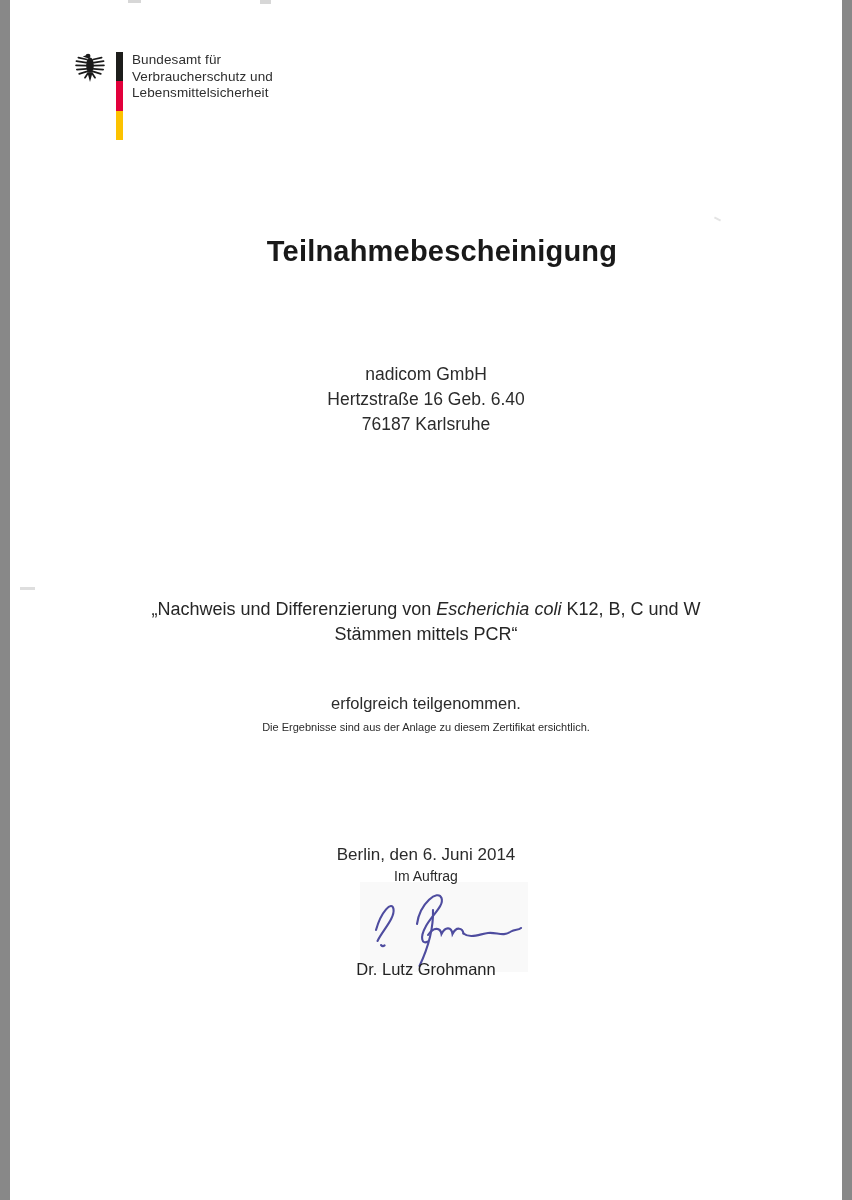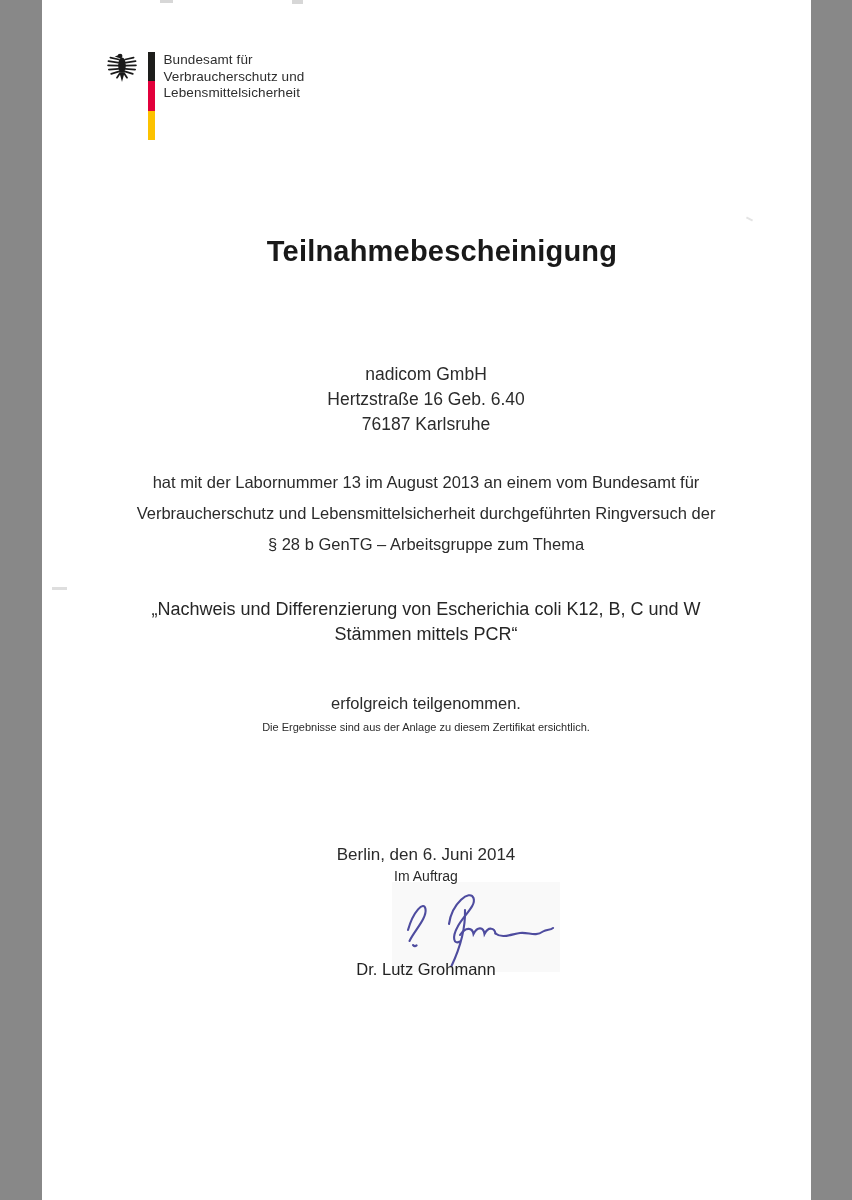--- a/index.html
+++ b/index.html
@@ -1,18 +1,18 @@
 <!DOCTYPE html>
 <html><head>
 <meta charset="utf-8">
 <style>
   html,body{margin:0;padding:0;background:#888;}
   .page{
     position:relative;
-    width:769px;height:1200px;
+    width:832px;height:1200px;
     margin:0 auto;
     background:#ffffff;
     font-family:"Liberation Sans","DejaVu Sans",sans-serif;
     color:#2b2b2b;
     overflow:hidden;
   }
   
   .logo{position:absolute;left:0;top:0;width:400px;height:160px;}
   .eagle{position:absolute;left:62px;top:51px;width:36px;height:34px;}
   .flag-stripe{position:absolute;left:106px;top:52px;width:7px;height:88px;display:flex;flex-direction:column;}
@@ -23,21 +23,21 @@
     position:absolute;left:0;top:219px;width:100%;
     margin:16px;text-align:center;
     font-size:29px;font-weight:700;color:#191919;letter-spacing:0.2px;
   }
   
   .cline{position:absolute;left:0;width:100%;text-align:center;}
   .intro{top:304px;font-size:16.5px;}
   .address{top:362px;font-size:17.5px;line-height:25px;}
   .body-par{top:467px;font-size:16.5px;line-height:31px;}
   .topic{top:597px;font-size:18px;line-height:25px;color:#262626;}
-  .topic .it{margin-top:20px;}
+  .topic .it{font-style:italic;margin-top:20px;}
   .result{top:694px;font-size:16.5px;}
   .annex{top:721px;font-size:11px;}
   .place-date{top:845px;font-size:17px;}
   .on-behalf{top:868px;font-size:14px;}
   .signer{top:960px;font-size:16.5px;color:#222;}
   
   .sig-backdrop{position:absolute;left:350px;top:882px;width:168px;height:90px;background:rgba(0,0,0,0.025);}
   .signature{position:absolute;left:352px;top:884px;width:164px;height:86px;}
   
   .artifact{position:absolute;background:#d7d7d7;}
@@ -93,25 +93,20 @@
 
   <h1 class="doc-title">Teilnahmebescheinigung</h1>
 
 
   <div class="cline address">
     <div>nadicom GmbH</div>
     <div>Hertzstraße 16 Geb. 6.40</div>
     <div>76187 Karlsruhe</div>
   </div>
 
-  <div class="cline body-par">
-    <div>hat mit der Labornummer 13 im August 2013 an einem vom Bundesamt für</div>
-    <div>Verbraucherschutz und Lebensmittelsicherheit durchgeführten Ringversuch der</div>
-    <div>§ 28 b GenTG – Arbeitsgruppe zum Thema</div>
-  </div>
 
   <div class="cline topic">
     <div><span>„Nachweis und Differenzierung von </span><span class="it">Escherichia coli</span><span> K12, B, C und W</span></div>
     <div>Stämmen mittels PCR“</div>
   </div>
 
   <div class="cline result">erfolgreich teilgenommen.</div>
   <div class="cline annex">Die Ergebnisse sind aus der Anlage zu diesem Zertifikat ersichtlich.</div>
 
   <div class="cline place-date">Berlin, den 6. Juni 2014</div>

